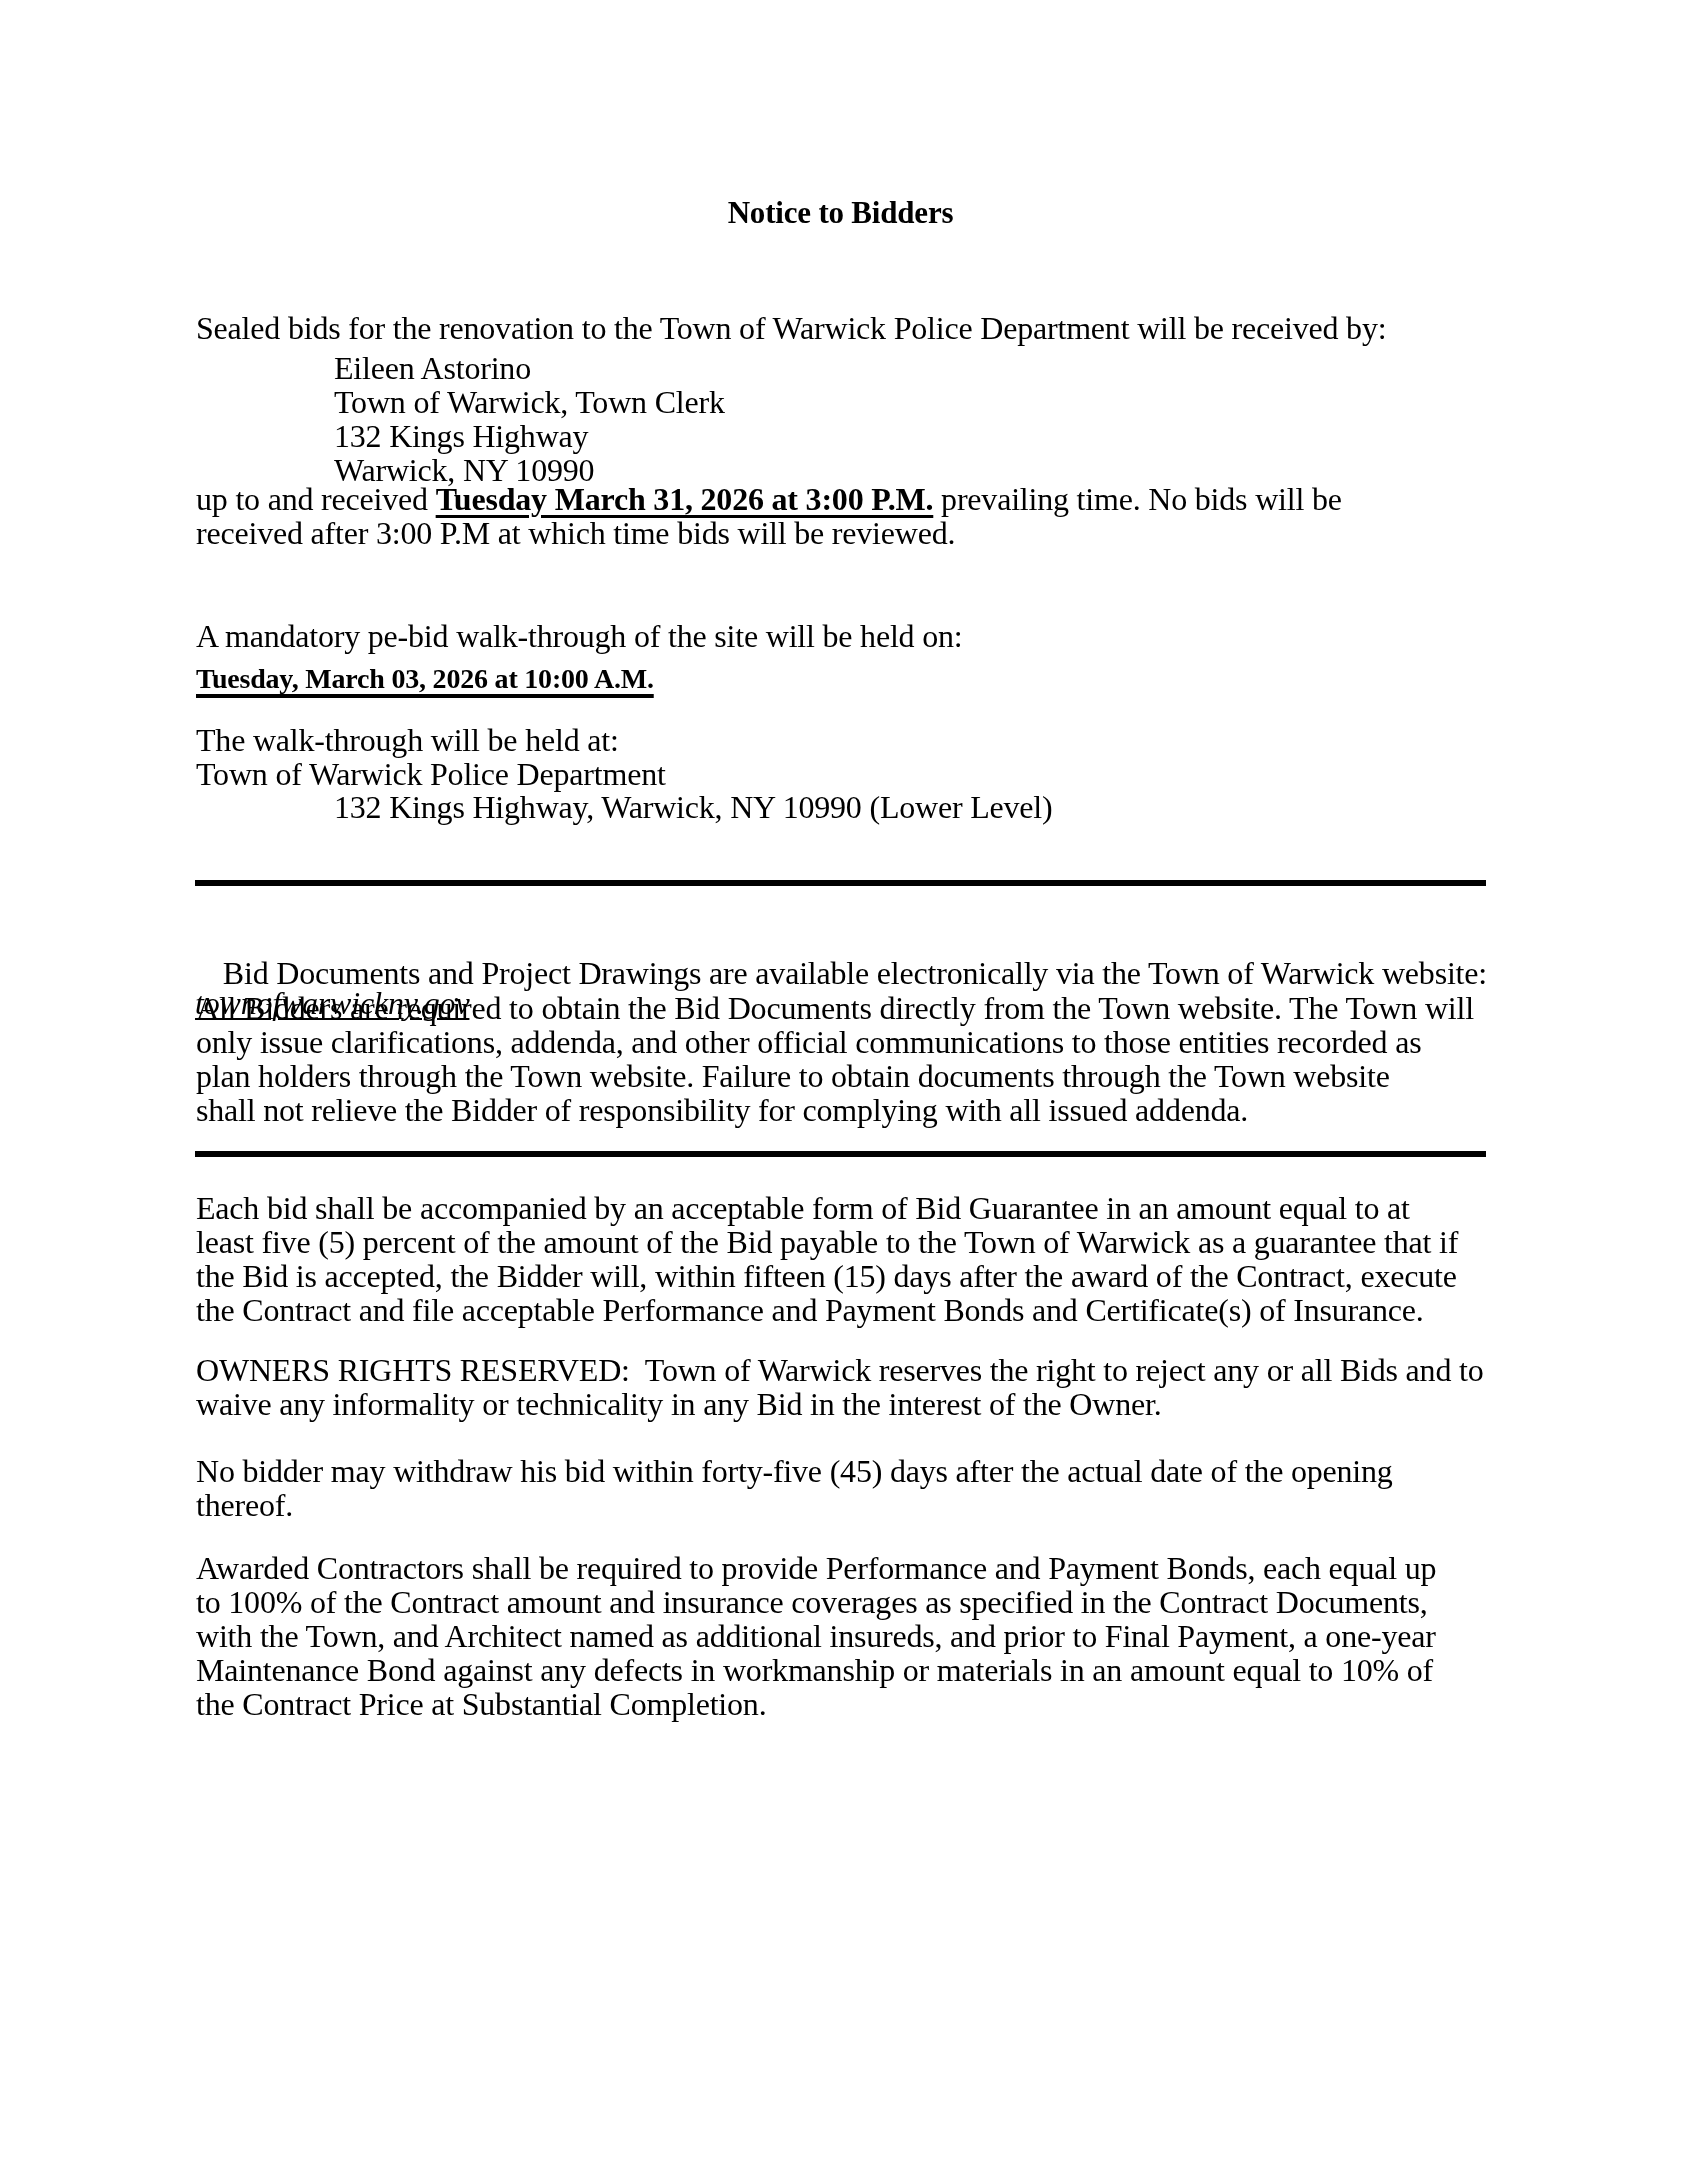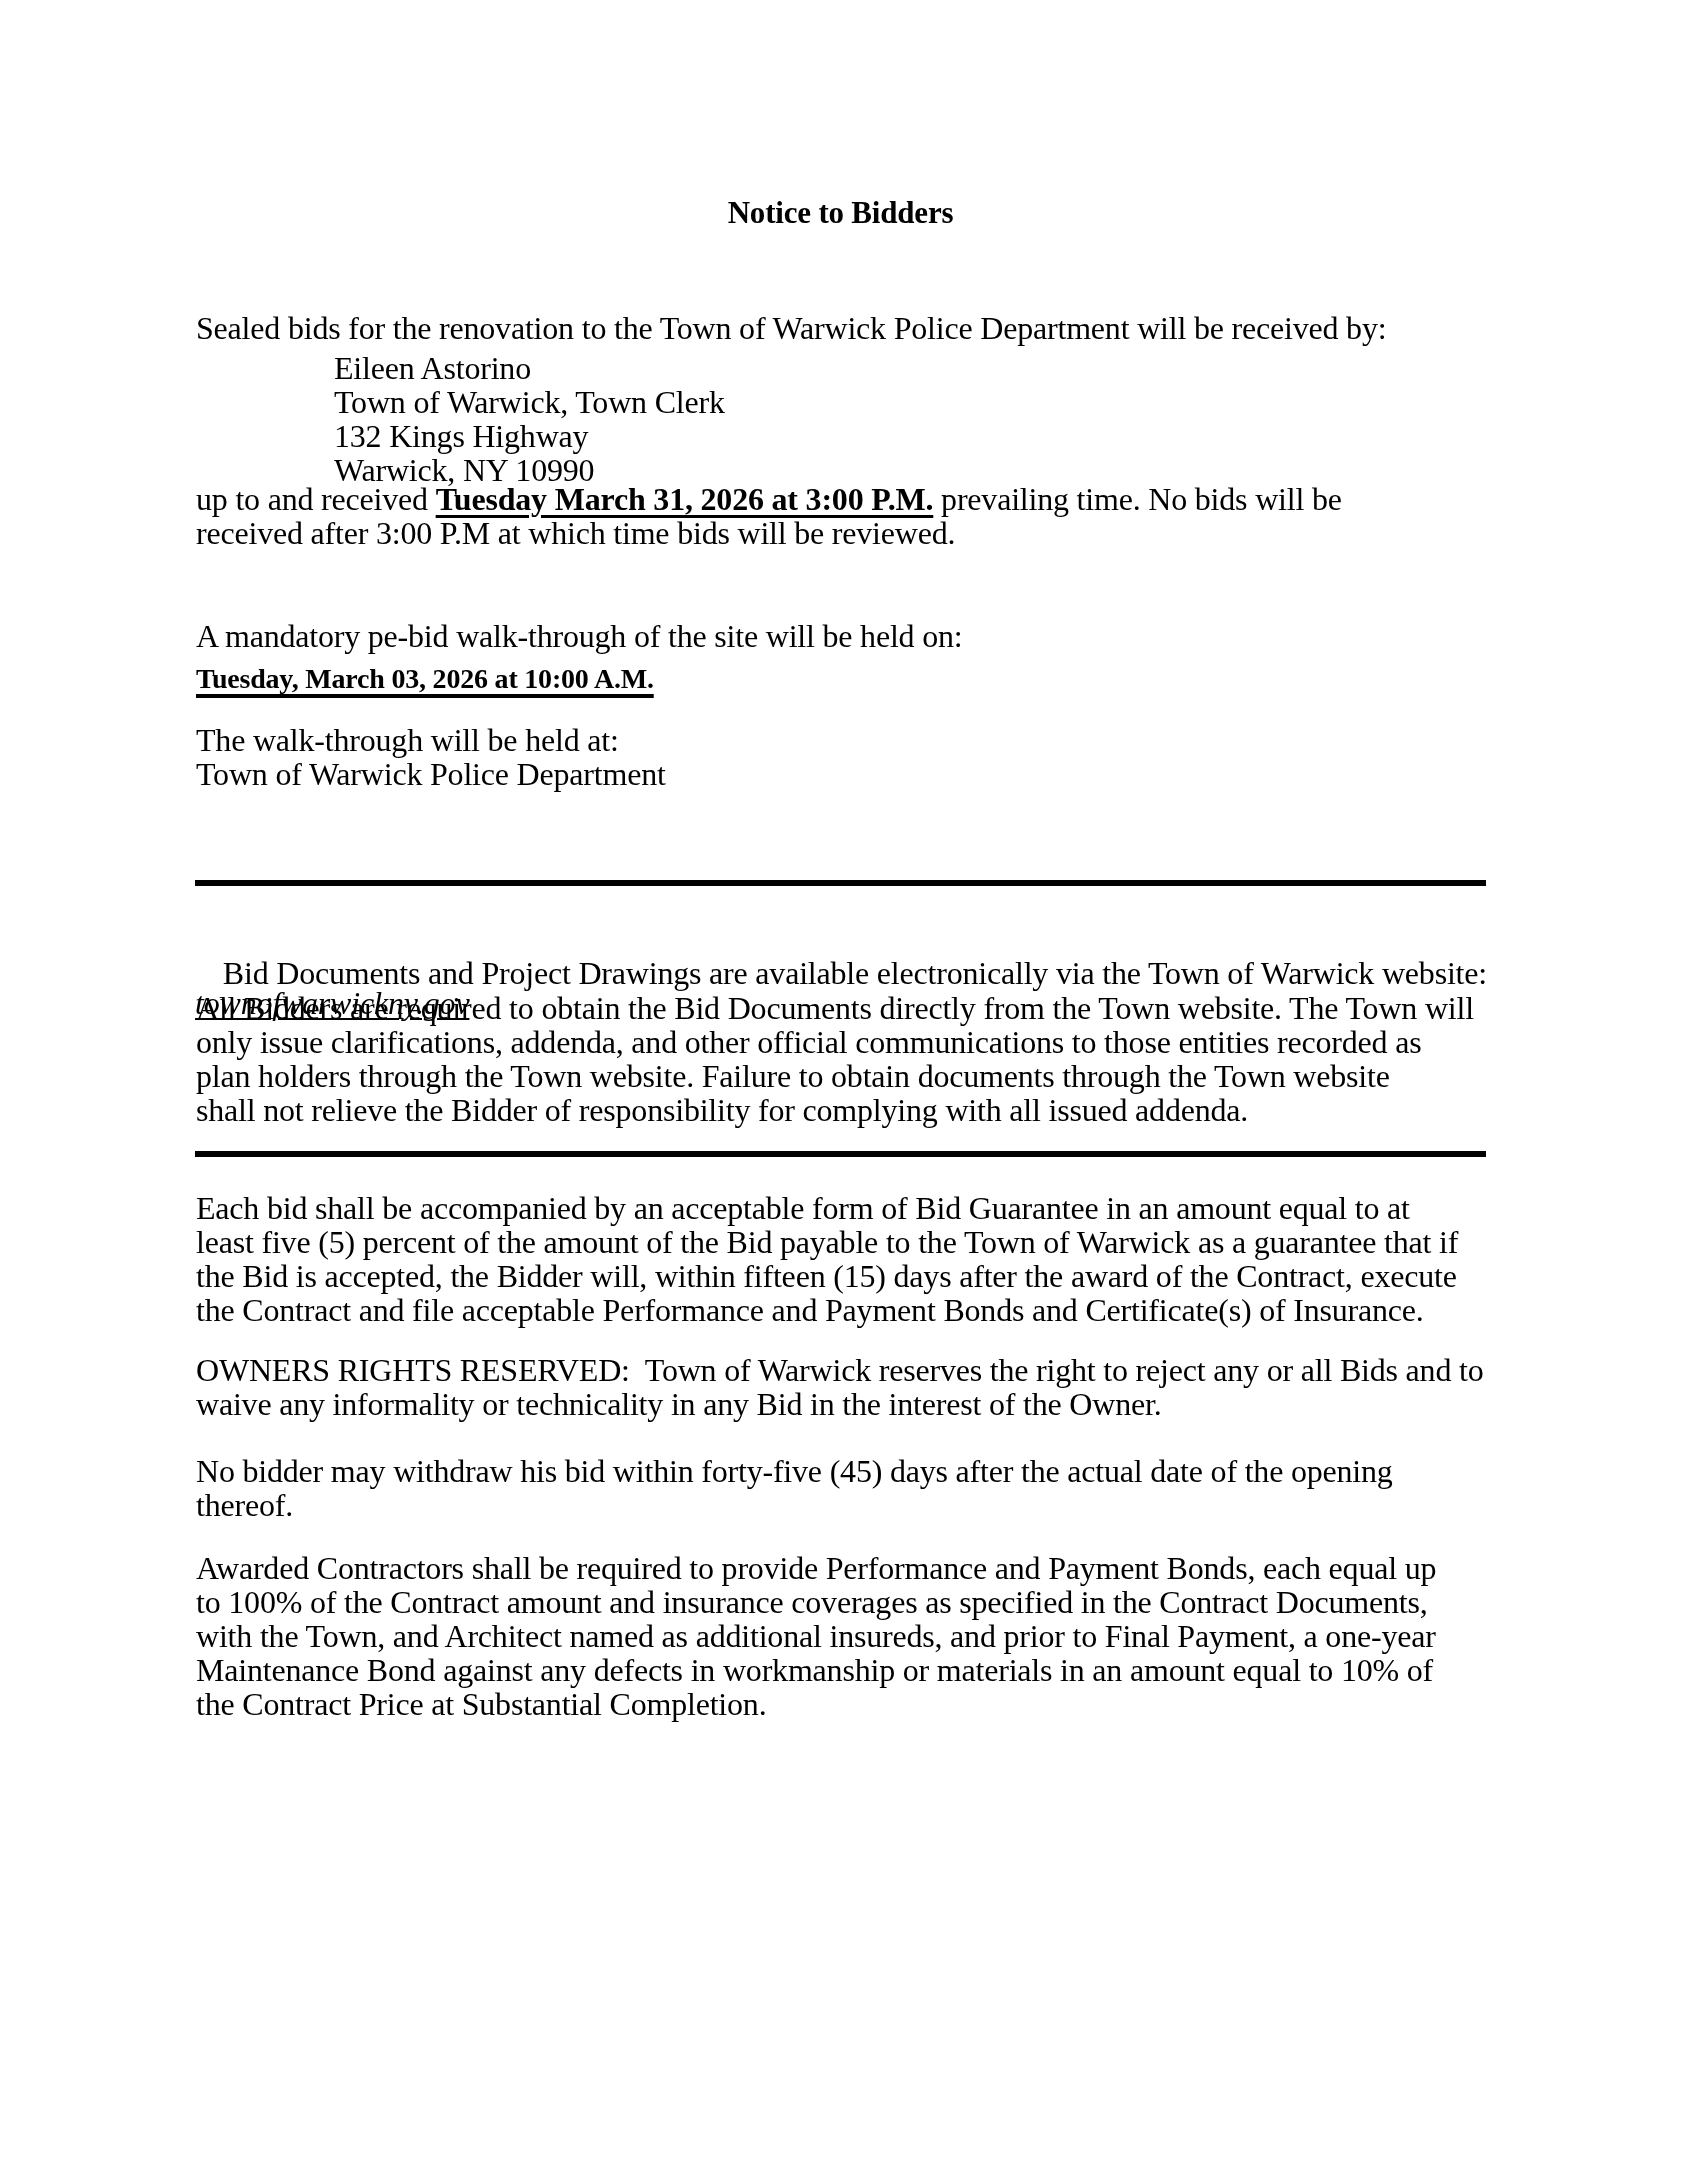--- a/index.html
+++ b/index.html
@@ -80,20 +80,21 @@
 
   <div class="tblock" style="top:482px;"><span>up to and received </span><span class="bold-underline-inline">Tuesday March 31, 2026 at 3:00 P.M.</span><span> prevailing time. No bids will be</span><br><span>received after 3:00 P.M at which time bids will be reviewed.</span></div>
 
   <div class="tblock" style="top:619px;">A mandatory pe-bid walk-through of the site will be held on:</div>
 
   <div class="tblock walk-date" style="top:659px;">Tuesday, March 03, 2026 at 10:00 A.M.</div>
 
   <div class="tblock" style="top:723px;">The walk-through will be held at:
 Town of Warwick Police Department</div>
 
+  <div class="tblock indent" style="top:790px;">132 Kings Highway, Warwick, NY 10990 (Lower Level)</div>
 
   <div class="rule" style="top:880px;"></div>
 
   <div class="tblock" style="top:956px;text-align:right;">Bid Documents and Project Drawings are available electronically via the Town of Warwick website:</div>
 
   <div class="tblock website-line"><span class="website-link">townofwarwickny.gov</span></div>
 
   <div class="tblock" style="top:991px;">All Bidders are required to obtain the Bid Documents directly from the Town website. The Town will
 only issue clarifications, addenda, and other official communications to those entities recorded as
 plan holders through the Town website. Failure to obtain documents through the Town website

